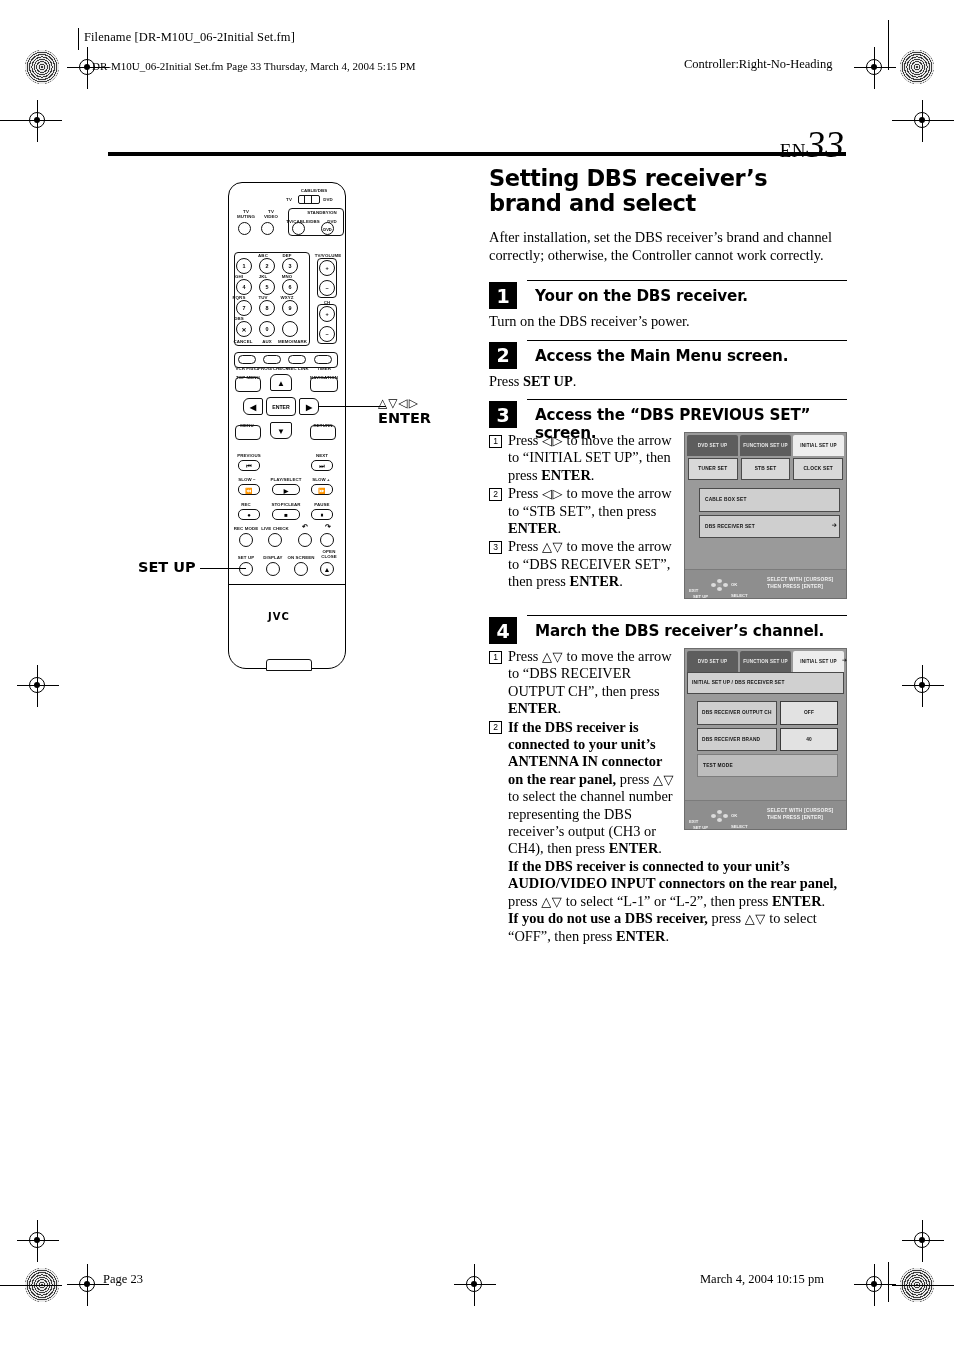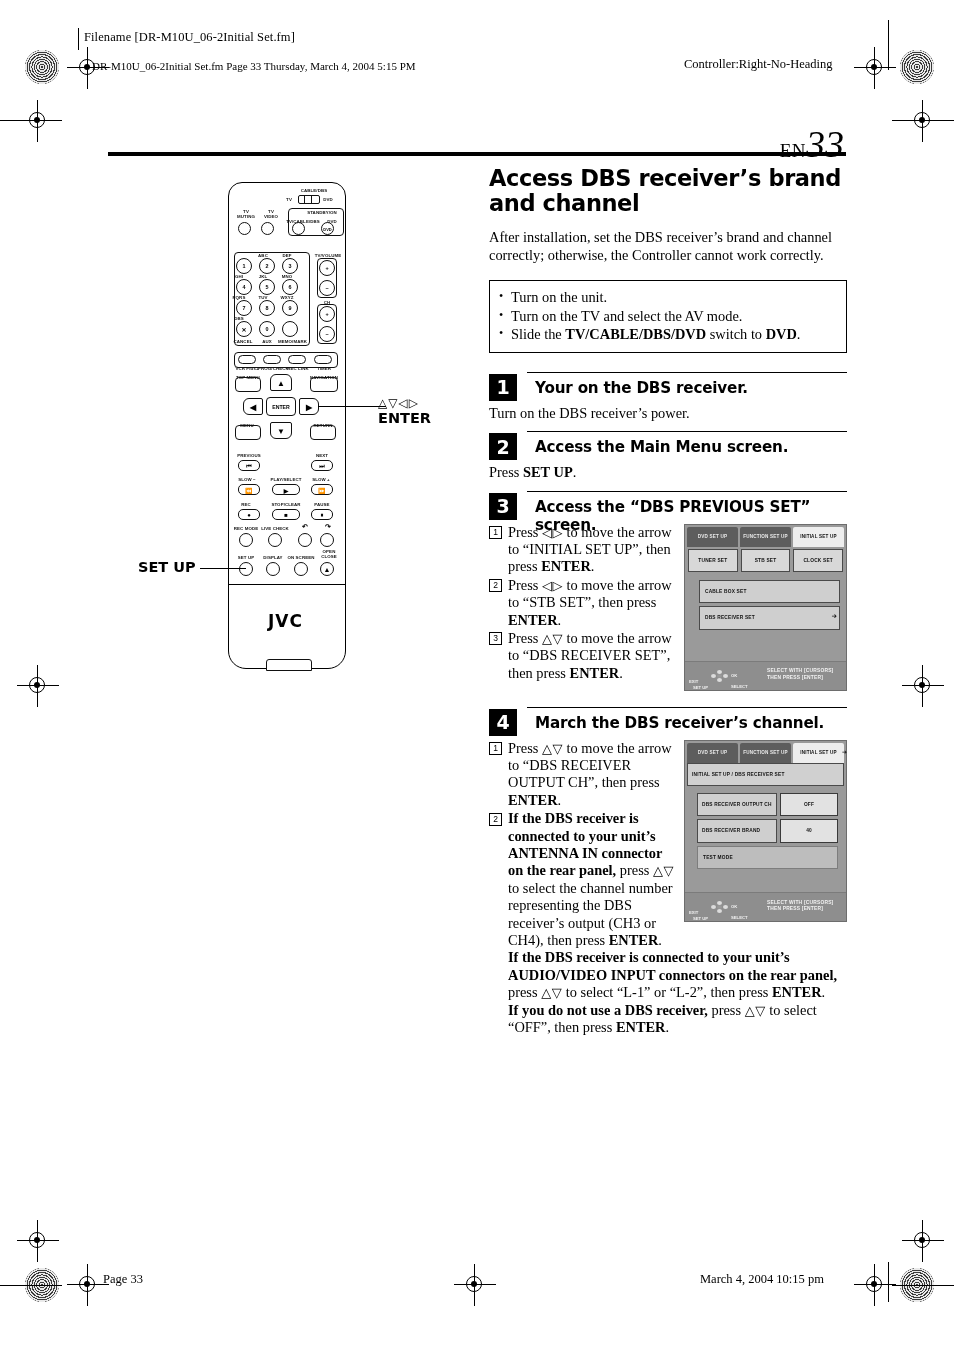--- a/index.html
+++ b/index.html
@@ -110,21 +110,21 @@
          border-radius:14px 14px 18px 18px;background:#fff;box-sizing:border-box;}
   .lbl{position:absolute;font-family:"Liberation Sans",sans-serif;font-size:4.4px;font-weight:bold;
        color:#111;text-align:center;letter-spacing:.1px;white-space:nowrap;line-height:5px;}
   .btn{position:absolute;border:1.1px solid #111;border-radius:50%;background:#fff;box-sizing:border-box;}
   .btnr{position:absolute;border:1.1px solid #111;border-radius:4px;background:#fff;box-sizing:border-box;}
   .btn span,.btnr span{position:absolute;left:0;right:0;top:50%;transform:translateY(-50%);
        text-align:center;font-family:"Liberation Sans",sans-serif;font-size:5.4px;font-weight:bold;}
   .sect{position:absolute;border:1px solid #111;border-radius:4px;box-sizing:border-box;}
   .swtrack{position:absolute;border:1.2px solid #111;border-radius:2px;background:#fff;box-sizing:border-box;}
   .swknob{position:absolute;background:#fff;border-left:1.2px solid #111;border-right:1.2px solid #111;}
-  .jvc{position:absolute;font-family:"DejaVu Sans",sans-serif;font-weight:bold;font-size:17px;
+  .jvc{position:absolute;font-family:"DejaVu Sans",sans-serif;font-weight:bold;font-size:10px;
        letter-spacing:1px;}
   .leader{position:absolute;background:#000;height:1.4px;}
   .callout{position:absolute;font-family:"DejaVu Sans",sans-serif;font-weight:bold;font-size:14.5px;}
   .callout .glyph{font-family:"DejaVu Sans",sans-serif;font-weight:normal;font-size:12px;letter-spacing:1px;}
 
   
   .ftr-left{position:absolute;left:103px;top:1272px;font-size:12.5px;}
   .ftr-right{position:absolute;left:700px;top:1272px;font-size:12.5px;}
 </style>
 </head>
@@ -381,30 +381,23 @@
       <span class="glyph">△▽◁▷</span><br>
       <span>ENTER</span>
     </div>
 
     <div class="leader" style="left:70px;top:396px;width:46px;"></div>
     <div class="callout" style="left:8px;top:387px;">SET UP</div>
   </div>
 
   <div class="col-r">
 
-    <h1 class="title">Access DBS receiver’s brand and channel</h1>
+    <h1 class="title">Setting DBS receiver’s brand and select</h1>
     <p class="intro">After installation, set the DBS receiver’s brand and channel correctly; otherwise, the Controller cannot work correctly.</p>
 
-    <div class="notebox">
-      <ul>
-          <li>Turn on the unit.</li>
-          <li>Turn on the TV and select the AV mode.</li>
-          <li>Slide the <b>TV/CABLE/DBS/<b>DVD</b></b> switch to <b>DVD</b>.</li>
-        </ul>
-    </div>
 
     <div class="step">
       <div class="step-hd">
         <div class="step-rule"></div>
         <div class="step-num">1</div>
         <div class="step-ttl">Your on the DBS receiver.</div>
       </div>
       <div class="step-body">
         <p>Turn on the DBS receiver’s power.</p>
       </div>
@@ -550,17 +543,17 @@
             <b>If the DBS receiver is connected to your unit’s AUDIO/VIDEO INPUT connectors on the rear panel,</b> press <span class="arw">△▽</span> to select “L-1” or “L-2”, then press <b>ENTER</b>.<br>
             <b>If you do not use a DBS receiver,</b> press <span class="arw">△▽</span> to select “OFF”, then press <b>ENTER</b>.
           </li>
         </ol>
       </div>
     </div>
   </div>
 
   <div class="cropline" style="left:0;top:1285px;width:62px;height:1px;"></div>
   <div class="cropline" style="left:892px;top:1285px;width:62px;height:1px;"></div>
-  <div class="ftr-left">Page 33</div>
+  <div class="ftr-left">Page 23</div>
   <div class="ftr-right">March 4, 2004 10:15 pm</div>
   <div class="vrule" style="left:888px;top:1262px;height:40px;"></div>
 
 </div>
 
 </body></html>

